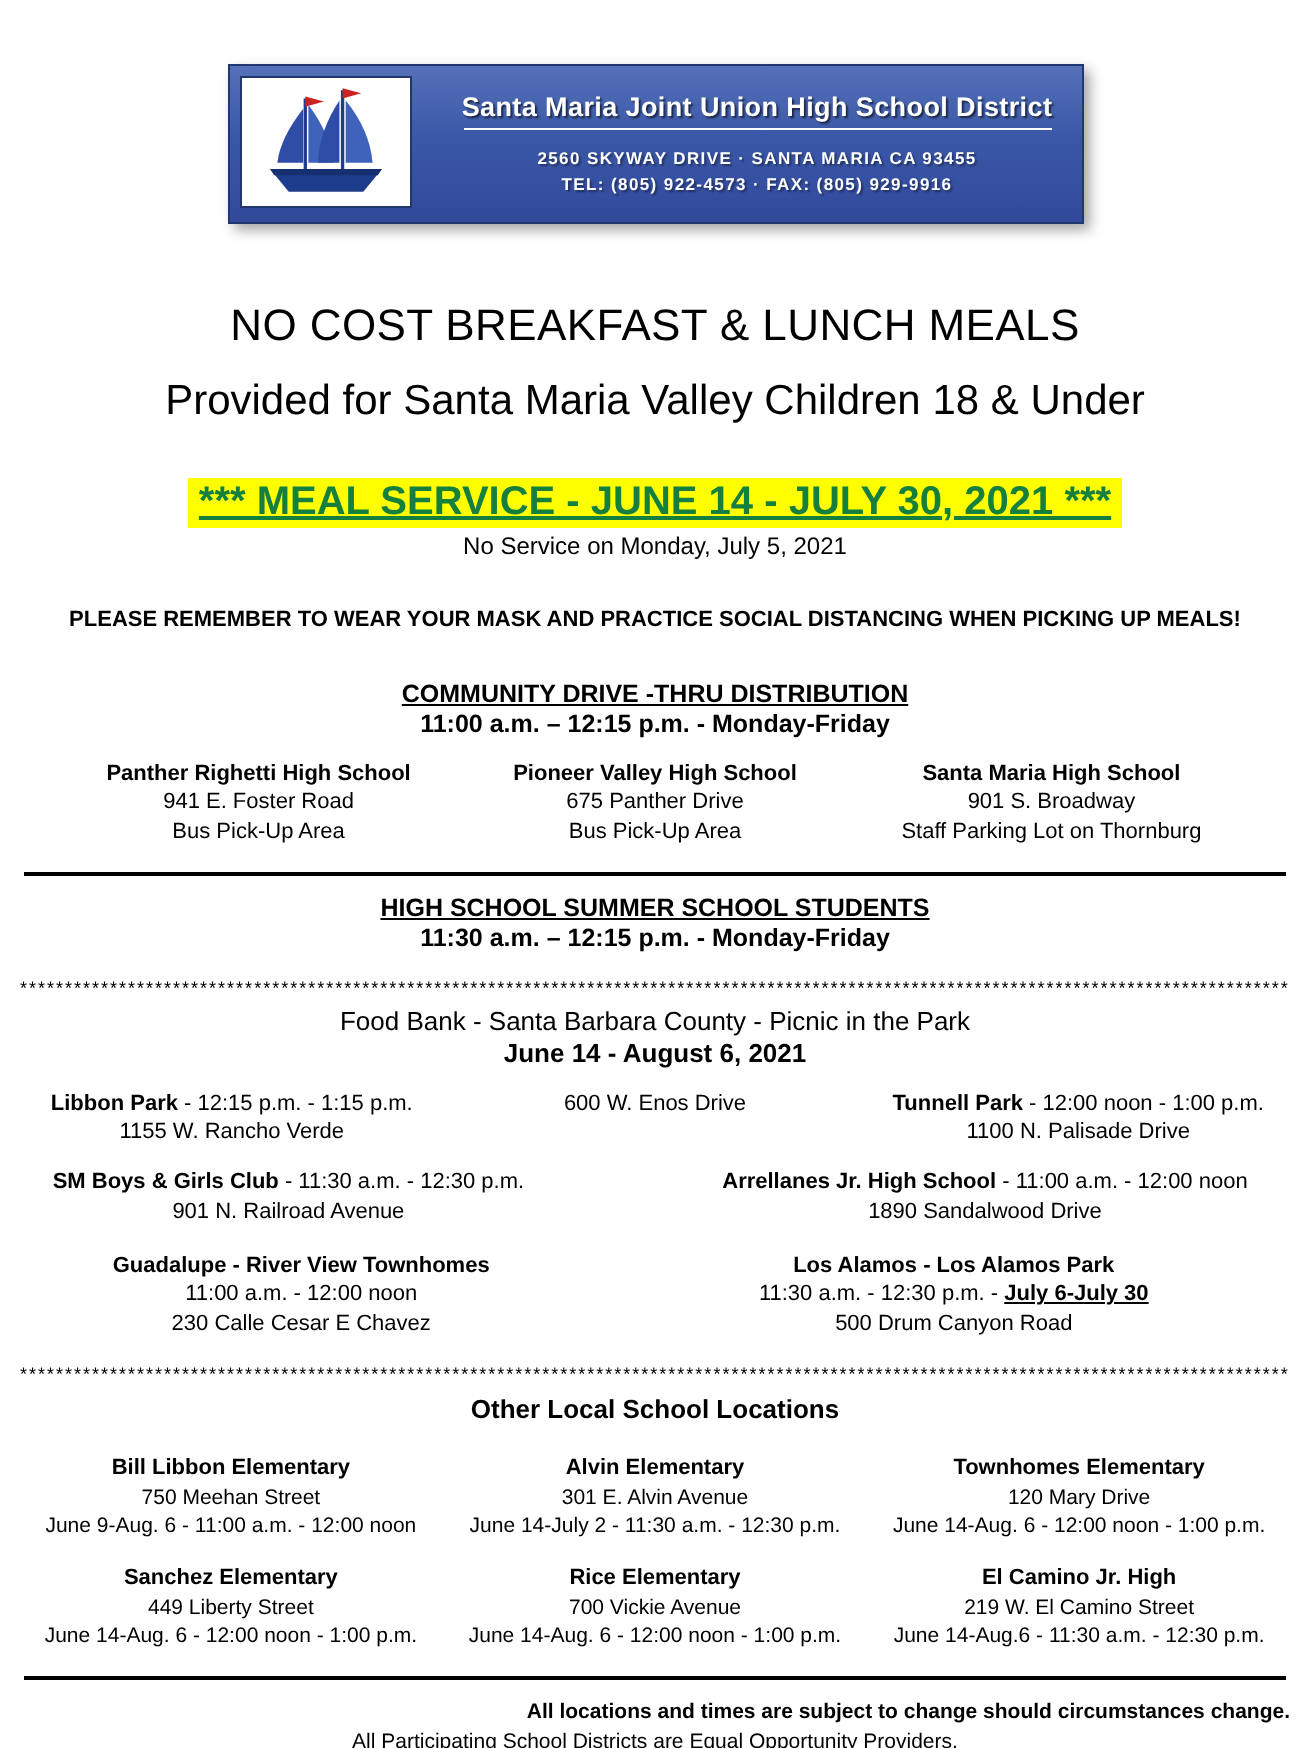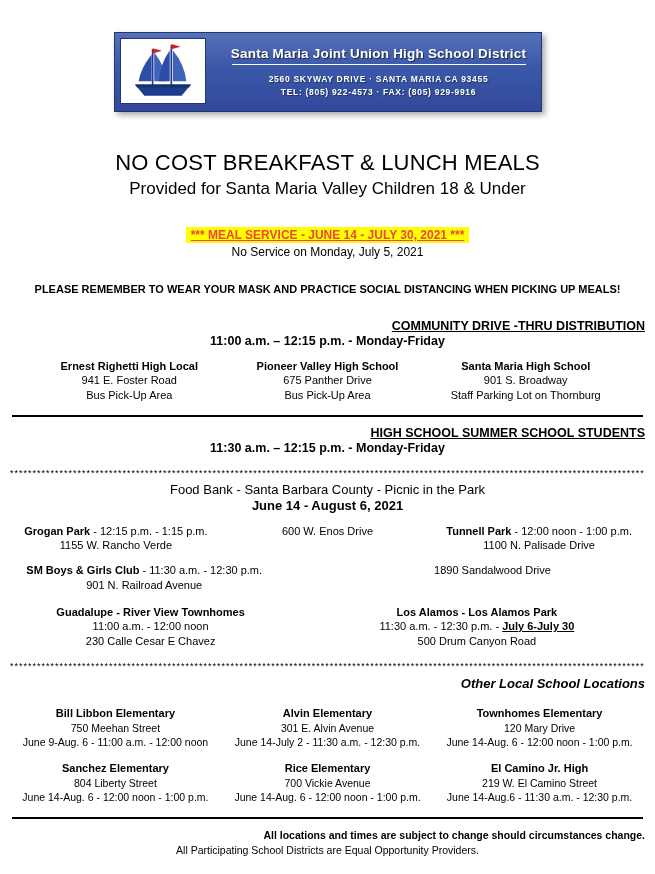--- a/index.html
+++ b/index.html
@@ -30,35 +30,35 @@
     text-shadow: 1px 1px 1px rgba(0,0,0,0.6);
   }
   .banner-rule { border-bottom: 1.5px solid #fff; margin: 3px 6px 9px; }
   .banner-sub {
     font-size: 8.5px; font-weight: bold; letter-spacing: 0.7px; margin-top: 3px;
     text-shadow: 1px 1px 1px rgba(0,0,0,0.4);
   }
 
   
   .main-title { margin-top: 38px; text-align: center; font-size: 22px; font-weight: normal; letter-spacing: 0.2px; }
-  .sub-title  { margin-top: 3px;  text-align: center; font-size: 17px; }
+  .sub-title  { margin-top: 13px;  text-align: center; font-size: 21px; }
 
   .meal-banner-wrap { text-align: center; margin-top: 26px; }
   .meal-banner {
-    display: inline-block; background: #ffff00; color: #ef4444;
-    font-weight: bold; font-size: 12px; text-decoration: underline;
+    display: inline-block; background: #ffff00; color: #15803d;
+    font-weight: bold; font-size: 20px; text-decoration: underline;
     padding: 1px 5px;
   }
   .no-service { text-align: center; font-size: 12px; margin-top: 2px; }
 
   .mask-notice { text-align: center; font-weight: bold; font-size: 11px; margin-top: 24px; }
 
   
   .section-heading {
-    text-align: right; font-weight: bold; font-size: 12.5px;
+    text-align: center; font-weight: bold; font-size: 12.5px;
     text-decoration: underline; margin-top: 24px;
   }
   .section-heading.tight { margin-top: 9px; }
   .section-hours { text-align: center; font-weight: bold; font-size: 12.5px; margin-top: 1px; }
 
   
   .community-row { display: flex; justify-content: space-between; padding: 0 26px; margin-top: 11px; }
   .community-item { width: 32%; text-align: center; font-size: 11px; line-height: 1.3; }
   .loc-name { font-weight: bold; }
 
@@ -81,21 +81,21 @@
   .fb-row1 .fb-item { width: 32.5%; }
   .fb-row2 { justify-content: space-between; padding: 0 12px; }
   .fb-row2 .fb-item:first-child { width: 40%; }
   .fb-row2 .fb-item:last-child  { width: 46%; }
   .fb-row3 { justify-content: space-between; padding: 0 52px 0 30px; margin-top: 13px; }
   .fb-row3 .fb-item:first-child { width: 40%; }
   .fb-row3 .fb-item:last-child  { width: 42%; }
   .fb-em { font-weight: bold; text-decoration: underline; }
 
   
-  .other-title { text-align: right; font-weight: bold; font-size: 13px; margin-top: 6px; font-style: italic; }
+  .other-title { text-align: center; font-weight: bold; font-size: 13px; margin-top: 6px; }
   .school-grid {
     display: grid; grid-template-columns: 1fr 1.05fr 1fr;
     row-gap: 12px; margin-top: 15px; padding: 0 2px;
   }
   .school { text-align: center; font-size: 10.5px; line-height: 1.35; }
   .school-name { font-weight: bold; font-size: 11px; }
 
   
   .footer-rule { border: 0; border-top: 2px solid #000; margin: 13px 2px 0; }
   .footer-line1 { text-align: right; font-weight: bold; font-size: 10.5px; margin-top: 10px; }
@@ -137,21 +137,21 @@
   </div>
   <div class="no-service">No Service on Monday, July 5, 2021</div>
 
   <div class="mask-notice">PLEASE REMEMBER TO WEAR YOUR MASK AND PRACTICE SOCIAL DISTANCING WHEN PICKING UP MEALS!</div>
 
   <div class="section-heading">COMMUNITY DRIVE -THRU DISTRIBUTION</div>
   <div class="section-hours">11:00 a.m. – 12:15 p.m. - Monday-Friday</div>
 
   <div class="community-row">
     <div class="community-item">
-      <div class="loc-name">Ernest Righetti High Local</div>
+      <div class="loc-name">Panther Righetti High School</div>
       <div>941 E. Foster Road</div>
       <div>Bus Pick-Up Area</div>
     </div>
     <div class="community-item">
       <div class="loc-name">Pioneer Valley High School</div>
       <div>675 Panther Drive</div>
       <div>Bus Pick-Up Area</div>
     </div>
     <div class="community-item">
       <div class="loc-name">Santa Maria High School</div>
@@ -165,38 +165,39 @@
   <div class="section-heading tight">HIGH SCHOOL SUMMER SCHOOL STUDENTS</div>
   <div class="section-hours">11:30 a.m. – 12:15 p.m. - Monday-Friday</div>
 
   <div class="asterisk-divider">************************************************************************************************************************************************************************************************************************************</div>
 
   <div class="fb-title">Food Bank - Santa Barbara County - Picnic in the Park</div>
   <div class="fb-dates">June 14 - August 6, 2021</div>
 
   <div class="fb-row fb-row1">
     <div class="fb-item">
-      <div><span class="loc-name">Grogan Park</span><span> - 12:15 p.m. - 1:15 p.m.</span></div>
+      <div><span class="loc-name">Libbon Park</span><span> - 12:15 p.m. - 1:15 p.m.</span></div>
       <div>1155 W. Rancho Verde</div>
     </div>
     <div class="fb-item">
       <div>600 W. Enos Drive</div>
     </div>
     <div class="fb-item">
       <div><span class="loc-name">Tunnell Park</span><span> - 12:00 noon - 1:00 p.m.</span></div>
       <div>1100 N. Palisade Drive</div>
     </div>
   </div>
 
   <div class="fb-row fb-row2">
     <div class="fb-item">
       <div><span class="loc-name">SM Boys &amp; Girls Club</span><span> - 11:30 a.m. - 12:30 p.m.</span></div>
       <div>901 N. Railroad Avenue</div>
     </div>
     <div class="fb-item">
+      <div><span class="loc-name">Arrellanes Jr. High School</span><span> - 11:00 a.m. - 12:00 noon</span></div>
       <div>1890 Sandalwood Drive</div>
     </div>
   </div>
 
   <div class="fb-row fb-row3">
     <div class="fb-item">
       <div class="loc-name">Guadalupe - River View Townhomes</div>
       <div>11:00 a.m. - 12:00 noon</div>
       <div>230 Calle Cesar E Chavez</div>
     </div>
@@ -222,21 +223,21 @@
       <div>301 E. Alvin Avenue</div>
       <div>June 14-July 2 - 11:30 a.m. - 12:30 p.m.</div>
     </div>
     <div class="school">
       <div class="school-name">Townhomes Elementary</div>
       <div>120 Mary Drive</div>
       <div>June 14-Aug. 6 - 12:00 noon - 1:00 p.m.</div>
     </div>
     <div class="school">
       <div class="school-name">Sanchez Elementary</div>
-      <div>804 Liberty Street</div>
+      <div>449 Liberty Street</div>
       <div>June 14-Aug. 6 - 12:00 noon - 1:00 p.m.</div>
     </div>
     <div class="school">
       <div class="school-name">Rice Elementary</div>
       <div>700 Vickie Avenue</div>
       <div>June 14-Aug. 6 - 12:00 noon - 1:00 p.m.</div>
     </div>
     <div class="school">
       <div class="school-name">El Camino Jr. High</div>
       <div>219 W. El Camino Street</div>

